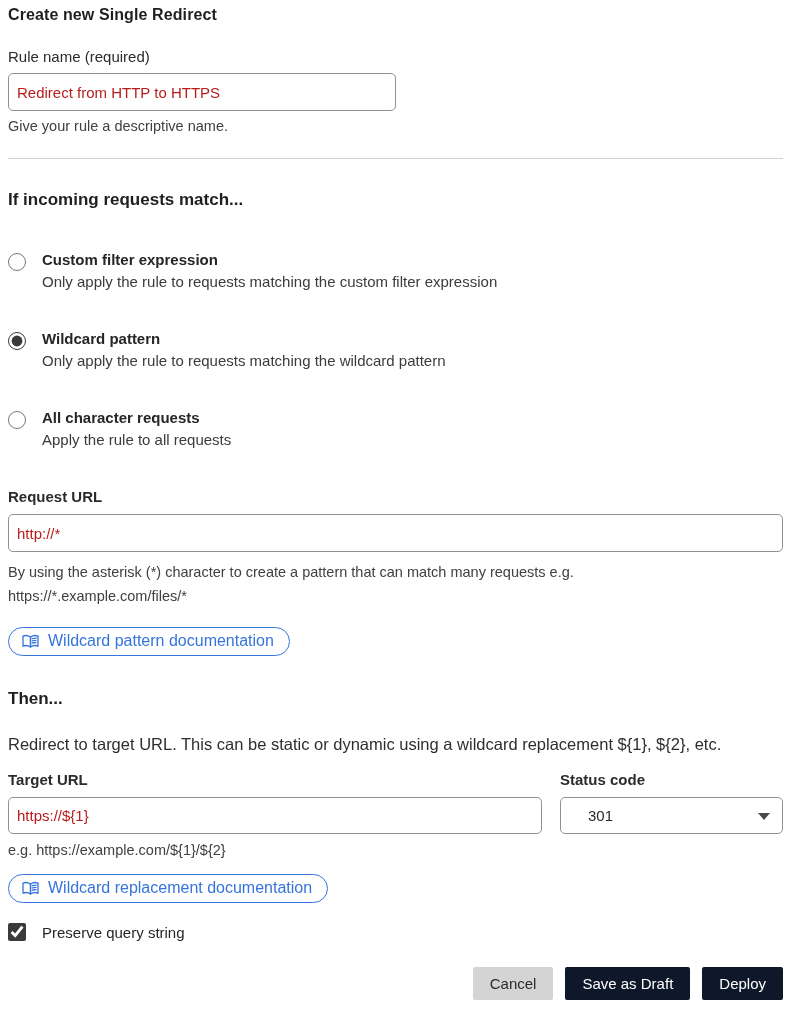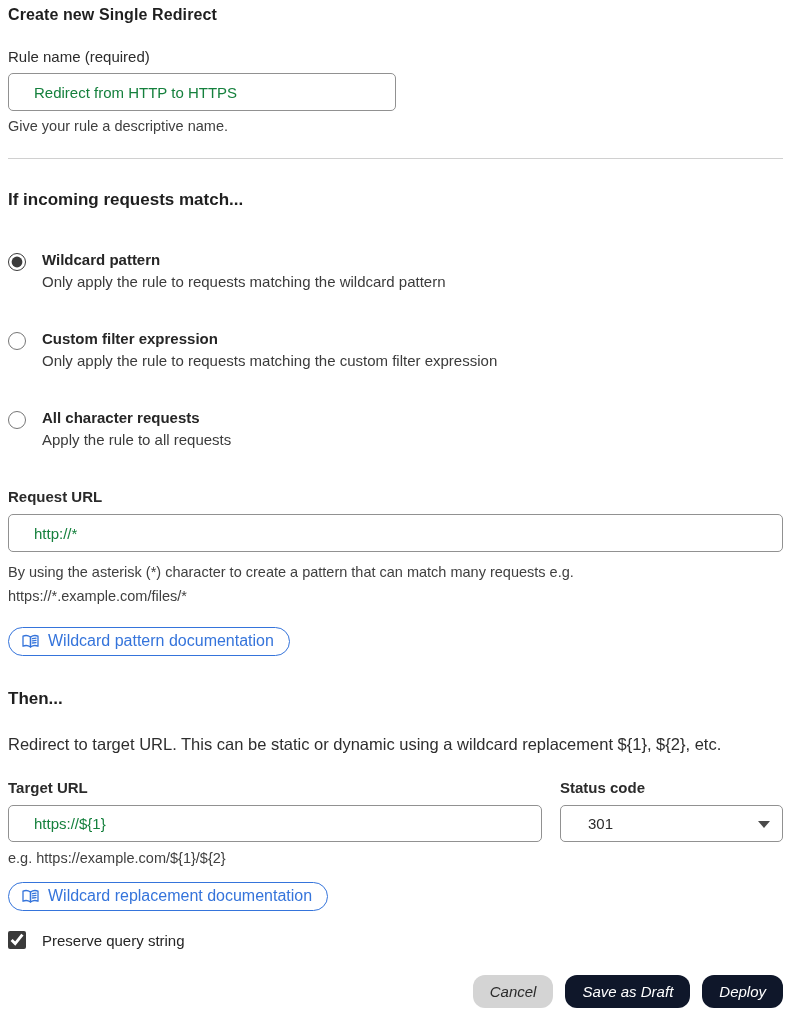--- a/index.html
+++ b/index.html
@@ -8,21 +8,21 @@
     width: 791px; height: 1032px; overflow: hidden;
     font-family: "Liberation Sans", sans-serif;
     color: #262626;
     padding: 6px 8px 0 8px;
   }
   h1 { font-size: 16px; font-weight: 700; color: #1f1f1f; letter-spacing: 0.1px; }
   .field-label { display: block; font-size: 15px; color: #2b2b2b; }
   .field-label.strong { font-weight: 700; }
   .text-input {
     display: block; height: 38px; border: 1px solid #919191; border-radius: 5px;
-    padding: 0 25px; font-size: 15px; color: #15803d; background: #fff; width: 100%;
+    padding: 0 8px; font-size: 15px; color: #b91c1c; background: #fff; width: 100%;
     font-family: "Liberation Sans", sans-serif; outline: none;
   }
   .help { font-size: 14.5px; color: #404040; }
   .rule-name-wrap { margin-top: 24px; }
   .rule-name-wrap .text-input { width: 388px; margin-top: 8px; }
   .rule-name-wrap .help { margin-top: 7px; }
   hr.divider { border: none; border-top: 1px solid #d0d0d0; margin-top: 24px; }
   h2.section-heading { font-size: 17px; font-weight: 700; color: #1f1f1f; }
   .match-heading { margin-top: 31px; }
   .radio-group { margin-top: 41px; }
@@ -37,21 +37,21 @@
   .request-help { margin-top: 8px; line-height: 24px; }
   .doc-btn {
     margin-top: 19px; display: inline-flex; align-items: center; gap: 9px;
     border: 1px solid #3574db; color: #3574db; background: #fff;
     border-radius: 15px; padding: 4px 15px 5px 13px; font-size: 16px;
     font-family: "Liberation Sans", sans-serif; cursor: pointer;
   }
   .doc-btn svg { display: block; }
   .then-heading { margin-top: 33px; }
   .then-desc { margin-top: 26px; font-size: 16.5px; color: #2e2e2e; }
-  .target-row { display: flex; gap: 18px; margin-top: 25px; }
+  .target-row { display: flex; gap: 18px; margin-top: 17px; }
   .target-col { flex: 1 1 auto; }
   .status-col { flex: 0 0 223px; }
   .target-row .text-input { margin-top: 9px; height: 37px; }
   .select-wrap { position: relative; margin-top: 9px; }
   .select-wrap select {
     appearance: none; -webkit-appearance: none; width: 100%; height: 37px;
     border: 1px solid #919191; border-radius: 5px; background: #fff;
     padding: 0 30px 0 27px; font-size: 15px; color: #2b2b2b;
     font-family: "Liberation Sans", sans-serif; cursor: pointer;
   }
@@ -61,22 +61,22 @@
   }
   .target-help { margin-top: 8px; }
   .doc-btn-2 { margin-top: 16px; }
   .checkbox-row { display: flex; align-items: center; gap: 16px; margin-top: 20px; cursor: pointer; }
   .checkbox-row input[type="checkbox"] {
     width: 18px; height: 18px; accent-color: #3a3a3a; flex: 0 0 auto; cursor: pointer;
   }
   .checkbox-label { font-size: 15px; color: #262626; }
   .footer-actions { display: flex; justify-content: flex-end; gap: 12px; margin-top: 26px; }
   .btn {
-    border: none; border-radius: 12px; font-size: 15px; padding: 8px 17px;
-    font-family: "Liberation Sans", sans-serif; cursor: pointer; font-style: italic;
+    border: none; border-radius: 2px; font-size: 15px; padding: 8px 17px;
+    font-family: "Liberation Sans", sans-serif; cursor: pointer;
   }
   .btn-secondary { background: #d4d4d4; color: #2b2b2b; }
   .btn-primary { background: #0f172a; color: #ffffff; }
 </style>
 </head>
 <body>
 
 <main>
 
   <h1>Create new Single Redirect</h1>
@@ -87,32 +87,32 @@
     <div class="help">Give your rule a descriptive name.</div>
   </div>
 
   <hr class="divider">
 
   <h2 class="section-heading match-heading">If incoming requests match...</h2>
 
   <div class="radio-group">
 
     <div class="radio-item">
+      <input type="radio" name="match-type" style="">
+      <div>
+        <div class="radio-label">Custom filter expression</div>
+        <div class="radio-desc">Only apply the rule to requests matching the custom filter expression</div>
+      </div>
+    </div>
+
+    <div class="radio-item">
       <input type="radio" name="match-type" checked="" style="">
       <div>
         <div class="radio-label">Wildcard pattern</div>
         <div class="radio-desc">Only apply the rule to requests matching the wildcard pattern</div>
-      </div>
-    </div>
-
-    <div class="radio-item">
-      <input type="radio" name="match-type" style="">
-      <div>
-        <div class="radio-label">Custom filter expression</div>
-        <div class="radio-desc">Only apply the rule to requests matching the custom filter expression</div>
       </div>
     </div>
 
     <div class="radio-item">
       <input type="radio" name="match-type" style="">
       <div>
         <div class="radio-label">All character requests</div>
         <div class="radio-desc">Apply the rule to all requests</div>
       </div>
     </div>

